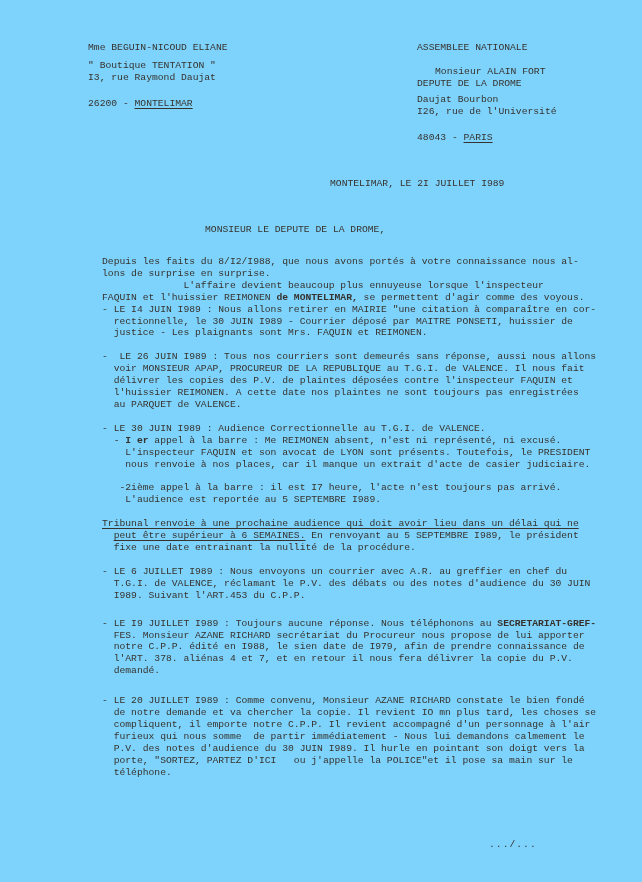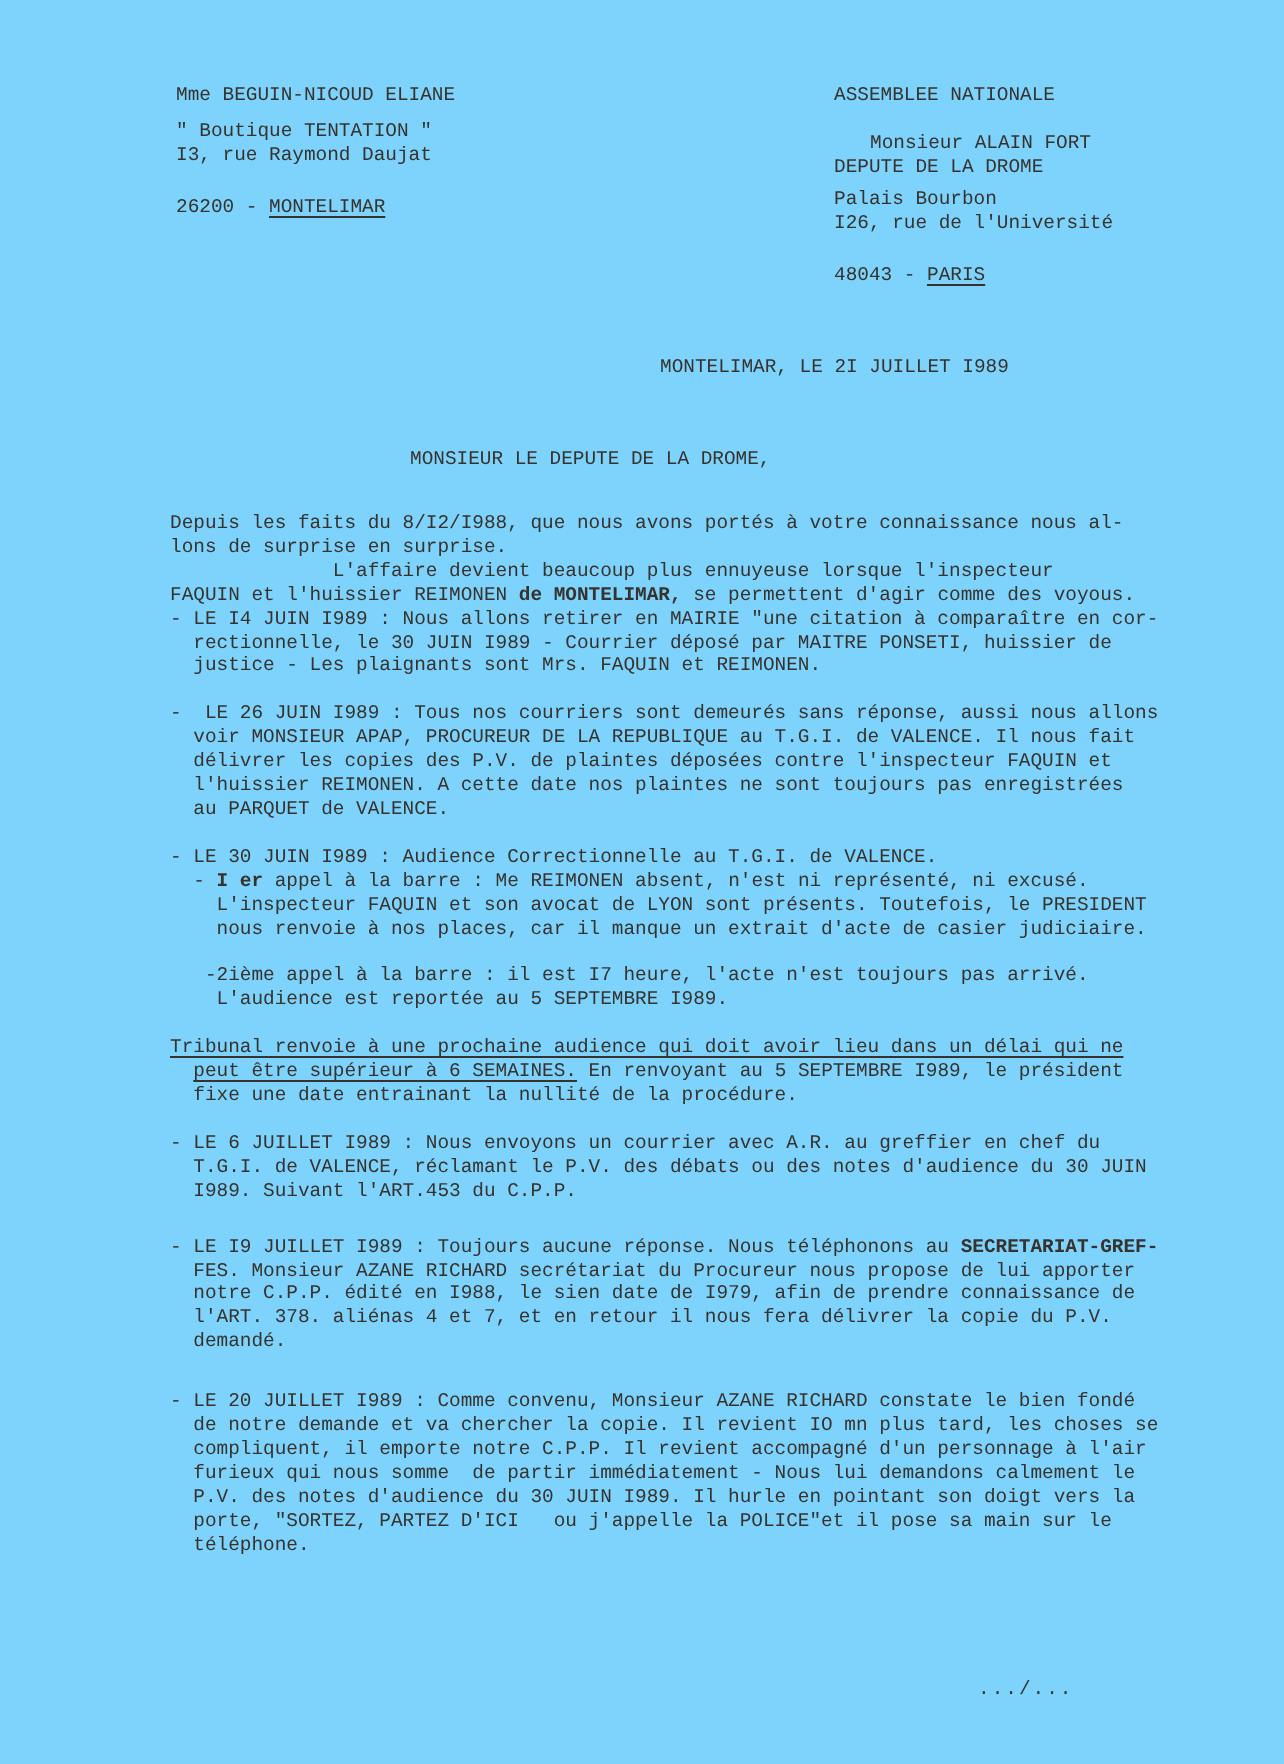--- a/index.html
+++ b/index.html
@@ -16,21 +16,21 @@
   }
   .addr .line { white-space: pre; }
   .mb6  { margin-bottom: 6px; }
   .mt4  { margin-top: 4px; }
   .mt12 { margin-top: 12px; padding-left: 18px; }
   .mt14 { margin-top: 14px; }
   .sender    { position: absolute; left: 88px;  top: 42px; }
   .recipient { position: absolute; left: 417px; top: 42px; }
   .dateline  { position: absolute; left: 330px; top: 178px; white-space: pre; }
   .salutation{ position: absolute; left: 205px; top: 224px; white-space: pre; }
-  .body      { position: absolute; left: 85px;  top: 256px; width: 520px; }
+  .body      { position: absolute; left: 102px;  top: 256px; width: 520px; }
   .para      { margin: 12px 0 0 0; white-space: pre; }
   .body .para:first-child { margin-top: 0; }
   .para.tight { margin-top: 0; }
   .para.gap-lg { margin-top: 16px; }
   .para.gap-xl { margin-top: 18px; }
   .footer    { position: absolute; left: 489px; top: 839px; white-space: pre; letter-spacing: 1px; }
   .u { text-decoration: underline; text-underline-offset: 2px; text-decoration-thickness: 1px; }
   .b { font-weight: bold; }
 </style>
 </head>
@@ -42,21 +42,21 @@
     <div class="line mb6">Mme BEGUIN-NICOUD ELIANE</div>
     <div class="line">" Boutique TENTATION "</div>
     <div class="line">I3, rue Raymond Daujat</div>
     <div class="line mt14"><span>26200 - </span><span class="u">MONTELIMAR</span></div>
   </div>
 
   <div class="addr recipient">
     <div class="line mb6">ASSEMBLEE NATIONALE</div>
     <div class="line mt12">Monsieur ALAIN FORT</div>
     <div class="line">DEPUTE DE LA DROME</div>
-    <div class="line mt4">Palais Bourbon</div>
+    <div class="line mt4">Daujat Bourbon</div>
     <div class="line">I26, rue de l'Université</div>
     <div class="line mt14"><span>48043 - </span><span class="u">PARIS</span></div>
   </div>
 
   <div class="dateline">MONTELIMAR, LE 2I JUILLET I989</div>
 
   <div class="salutation">MONSIEUR LE DEPUTE DE LA DROME,</div>
 
   <div class="body">
 

